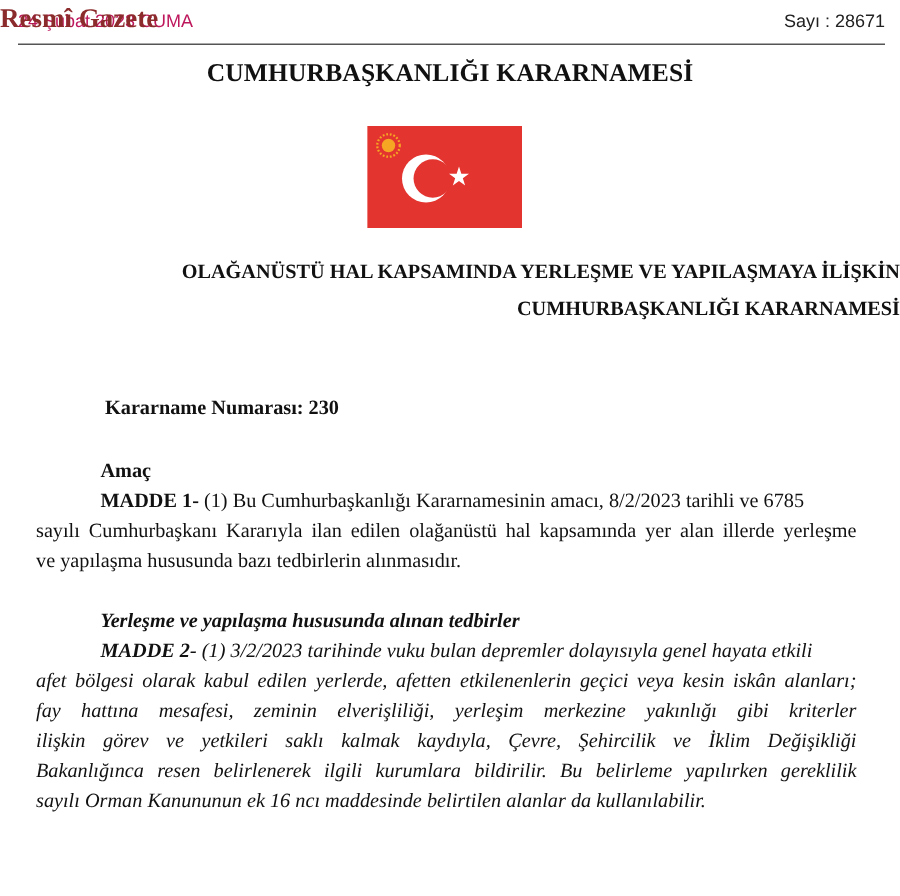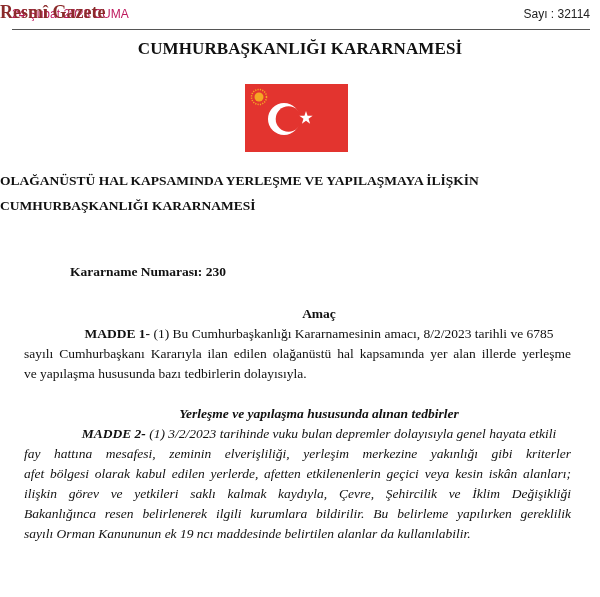--- a/index.html
+++ b/index.html
@@ -10,43 +10,43 @@
     .mh-date { position: absolute; left: 12px; top: 7px; font-family: "Liberation Sans", sans-serif; font-size: 12px; color: #be185d; }
     .mh-title { position: absolute; left: 0; width: 600px; top: 2px; text-align: left; font-family: "Liberation Serif", serif; font-weight: bold; font-size: 18px; color: #8b2b2b; }
     .mh-issue { position: absolute; right: 10px; top: 7px; font-family: "Liberation Sans", sans-serif; font-size: 12px; color: #222; }
     .mh-rule { position: absolute; left: 12px; right: 10px; top: 29px; height: 1px; background: #555; }
 
     .section-title { position: absolute; left: 0; width: 600px; top: 39px; text-align: center; font-weight: bold; font-size: 17px; letter-spacing: 0.1px; color: #111; }
 
     .flag { position: absolute; left: 245px; top: 84px; width: 103px; height: 68px; background: #e3342f; }
     .flag svg { display: block; }
 
-    .doc-title { position: absolute; left: 0; width: 600px; text-align: left; font-weight: bold; font-size: 13.5px; color: #111; }
+    .doc-title { position: absolute; left: 0; width: 600px; text-align: right; font-weight: bold; font-size: 13.5px; color: #111; }
     .doc-title.l1 { top: 173px; }
     .doc-title.l2 { top: 198px; }
 
     .decree-num { position: absolute; left: 70px; top: 264px; font-weight: bold; font-size: 13.5px; }
 
     .body-text { position: absolute; left: 24px; width: 547px; font-size: 13.5px; line-height: 20px; color: #111; }
     .heading { font-weight: bold; }
-    .indent { padding-left: 43px; text-align: center; }
+    .indent { padding-left: 43px; }
     .b { font-weight: bold; }
     .line { display: block; white-space: nowrap; }
     .justify-line { display: block; text-align: justify; text-align-last: justify; white-space: normal; }
 
     .art1 { top: 304px; }
     .art2 { top: 404px; font-style: italic; }
   </style>
 </head>
 <body>
 
 <div class="masthead">
   <span class="mh-date">24 Şubat 2023 CUMA</span>
   <span class="mh-title">Resmî Gazete</span>
-  <span class="mh-issue">Sayı : 32114</span>
+  <span class="mh-issue">Sayı : 28671</span>
   <div class="mh-rule"></div>
 </div>
 
 <div class="section-title">CUMHURBAŞKANLIĞI KARARNAMESİ</div>
 
 <div class="flag">
   <svg width="103" height="68" viewBox="0 0 103 68">
     <rect x="0" y="0" width="103" height="68" fill="#e3342f"></rect>
 
     <g>
@@ -66,24 +66,24 @@
 
 <div class="decree-num">
   <span>Kararname Numarası:</span>
   <span>230</span>
 </div>
 
 <div class="body-text art1">
   <div class="heading indent">Amaç</div>
   <div class="indent line"><span class="b">MADDE 1-</span> <span>(1) Bu Cumhurbaşkanlığı Kararnamesinin amacı, 8/2/2023 tarihli ve 6785</span></div>
   <span class="justify-line">sayılı Cumhurbaşkanı Kararıyla ilan edilen olağanüstü hal kapsamında yer alan illerde yerleşme</span>
-  <span class="line">ve yapılaşma hususunda bazı tedbirlerin dolayısıyla.</span>
+  <span class="line">ve yapılaşma hususunda bazı tedbirlerin alınmasıdır.</span>
 </div>
 
 <div class="body-text art2">
   <div class="heading indent">Yerleşme ve yapılaşma hususunda alınan tedbirler</div>
   <div class="indent line"><span class="b">MADDE 2-</span> <span>(1) 3/2/2023 tarihinde vuku bulan depremler dolayısıyla genel hayata etkili</span></div>
+  <span class="justify-line">afet bölgesi olarak kabul edilen yerlerde, afetten etkilenenlerin geçici veya kesin iskân alanları;</span>
   <span class="justify-line">fay hattına mesafesi, zeminin elverişliliği, yerleşim merkezine yakınlığı gibi kriterler</span>
-  <span class="justify-line">afet bölgesi olarak kabul edilen yerlerde, afetten etkilenenlerin geçici veya kesin iskân alanları;</span>
   <span class="justify-line">ilişkin görev ve yetkileri saklı kalmak kaydıyla, Çevre, Şehircilik ve İklim Değişikliği</span>
   <span class="justify-line">Bakanlığınca resen belirlenerek ilgili kurumlara bildirilir. Bu belirleme yapılırken gereklilik</span>
-  <span class="line">sayılı Orman Kanununun ek 19 ncı maddesinde belirtilen alanlar da kullanılabilir.</span>
+  <span class="line">sayılı Orman Kanununun ek 16 ncı maddesinde belirtilen alanlar da kullanılabilir.</span>
 </div>
 
 </body></html>

